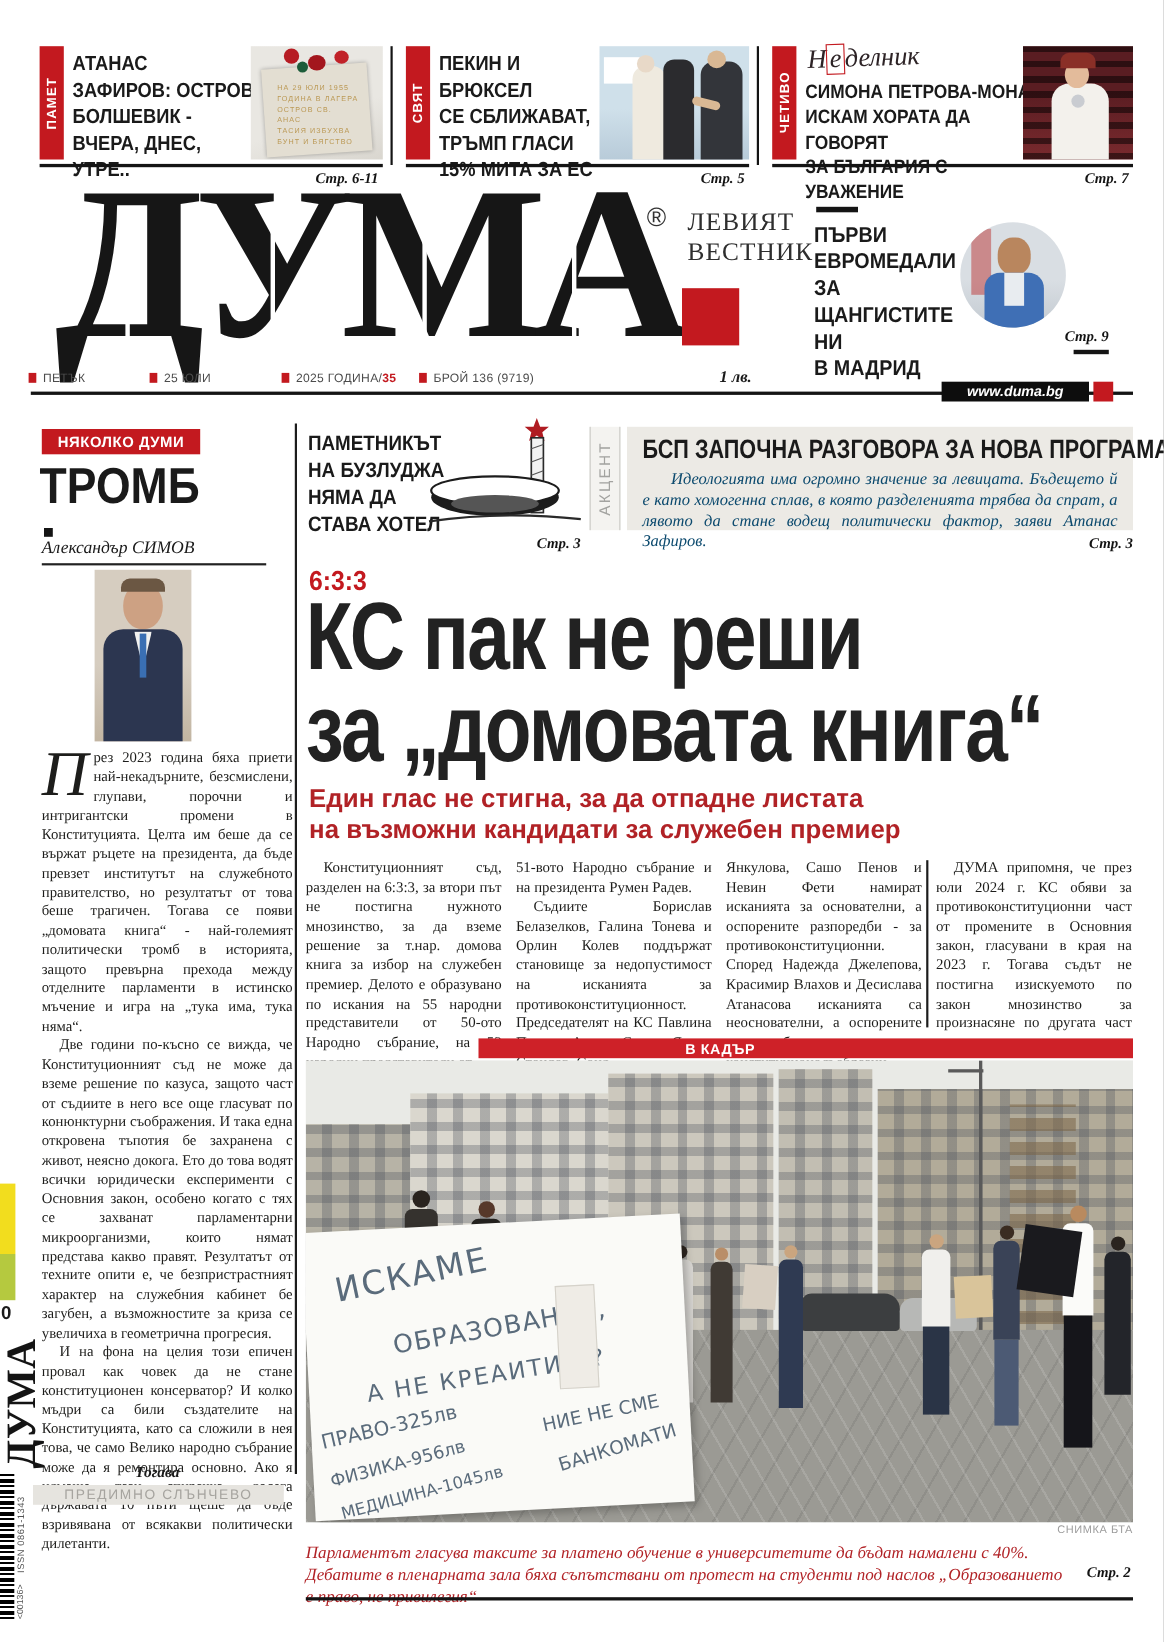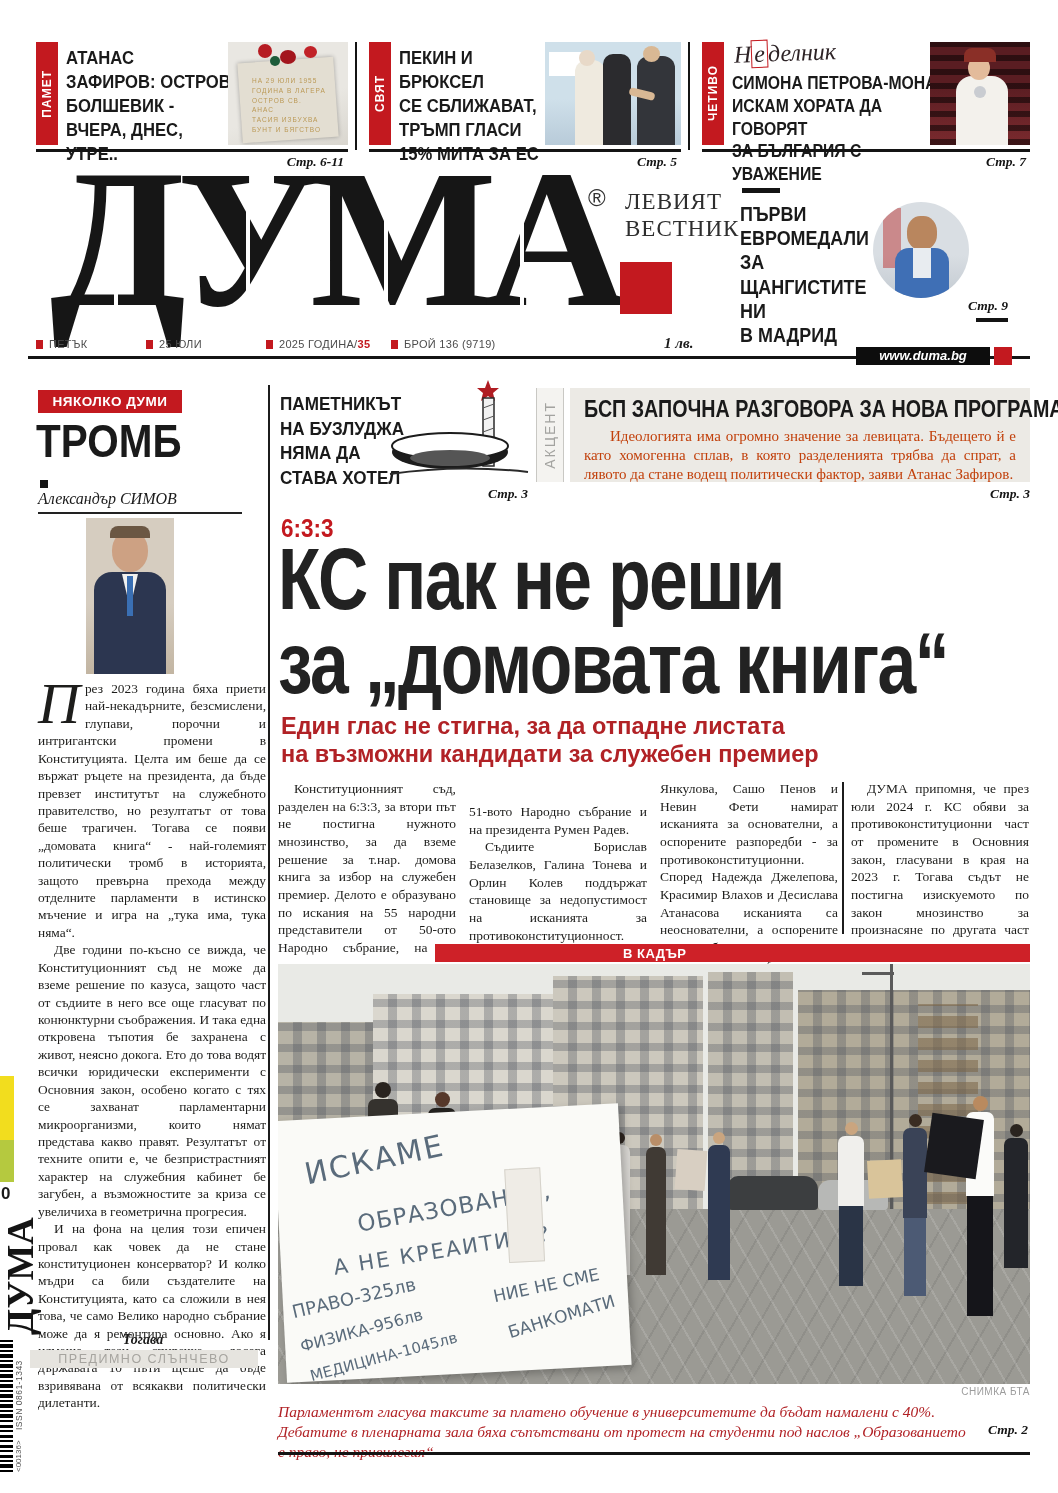--- a/index.html
+++ b/index.html
@@ -130,21 +130,21 @@
     <div class="abs" style="left:845px;top:30px;width:96px;height:96px;border-radius:50%;overflow:hidden;background:linear-gradient(180deg,#d9dee3 0 55%,#c3cad1);">
       <div class="abs" style="left:10px;top:6px;width:18px;height:60px;background:#b33;opacity:.5;"></div>
       <div class="abs" style="left:34px;top:14px;width:30px;height:34px;border-radius:45%;background:#b9865e;"></div>
       <div class="abs" style="left:22px;top:46px;width:54px;height:50px;border-radius:14px 14px 0 0;background:#3f6fb5;"></div>
       <div class="abs" style="left:40px;top:46px;width:18px;height:30px;background:#e8ecf0;"></div>
     </div>
     <div class="abs pageref" style="left:900px;top:126px;width:80px;text-align:right;">Стр. 9</div>
     <div class="abs" style="left:948px;top:146px;width:32px;height:3.5px;background:#141414;"></div>
   </div>
 
-  <div class="abs" style="left:26px;top:338px;width:1002px;height:20px;">
+  <div class="abs" style="left:16px;top:338px;width:1002px;height:20px;">
     <span class="dl-item" style="left:10px;"><span class="sq"></span><span>ПЕТЪК</span></span>
     <span class="dl-item" style="left:120px;"><span class="sq"></span><span>25 ЮЛИ</span></span>
     <span class="dl-item" style="left:240px;"><span class="sq"></span><span>2025 ГОДИНА/</span><b style="color:#c3191f;">35</b></span>
     <span class="dl-item" style="left:365px;"><span class="sq"></span><span>БРОЙ 136 (9719)</span></span>
     <span class="abs serif" style="left:590px;top:-3px;font-style:italic;font-weight:bold;font-size:15px;margin-left:48px;">1 лв.</span>
   </div>
   <div class="abs" style="left:28px;top:356px;width:1002px;height:3px;background:#141414;"></div>
   <div class="abs" style="left:856px;top:347px;width:134px;height:18px;background:#0d0d0d;color:#fff;font-style:italic;font-weight:bold;font-size:13px;text-align:center;line-height:18px;">www.duma.bg</div>
   <div class="abs" style="left:994px;top:347px;width:18px;height:18px;background:#c3191f;"></div>
 
@@ -186,35 +186,35 @@
     <ellipse cx="62" cy="80" rx="40" ry="8" fill="#555"></ellipse>
     <path d="M2,96 Q70,86 140,94" stroke="#2a2a2a" stroke-width="2" fill="none"></path>
   </svg>
   <div class="abs pageref" style="left:280px;top:486px;width:248px;text-align:right;">Стр. 3</div>
 
   <div class="abs" style="left:536px;top:388px;width:26px;height:94px;background:#f4f3f0;border-left:1px solid #c9c8c4;border-right:1px solid #c9c8c4;display:flex;align-items:center;justify-content:center;">
     <span class="vtext" style="color:#a3a3a0;font-size:14px;letter-spacing:2px;">АКЦЕНТ</span>
   </div>
   <div class="abs" style="left:570px;top:388px;width:460px;height:94px;background:#eceae5;padding:0;">
     <div style="margin:7px 0 0 14px;font-weight:bold;font-size:24px;white-space:nowrap;transform:scaleX(.82);transform-origin:0 0;">БСП ЗАПОЧНА РАЗГОВОРА ЗА НОВА ПРОГРАМА</div>
-    <div class="serif just" style="margin:4px 14px 0 14px;font-size:15px;line-height:1.25;text-indent:26px;color:#c2410c;">Идеологията има огромно значение за левицата. Бъдещето й е като хомогенна сплав, в която разделенията трябва да спрат, а лявото да стане водещ политически фактор, заяви Атанас Зафиров.</div>
+    <div class="serif just" style="margin:4px 14px 0 14px;font-style:italic;font-size:15px;line-height:1.25;text-indent:26px;color:#0c4a6e;">Идеологията има огромно значение за левицата. Бъдещето й е като хомогенна сплав, в която разделенията трябва да спрат, а лявото да стане водещ политически фактор, заяви Атанас Зафиров.</div>
   </div>
   <div class="abs pageref" style="left:780px;top:486px;width:250px;text-align:right;">Стр. 3</div>
 
   <div class="abs" style="left:281px;top:514px;color:#c3191f;font-weight:bold;font-size:25px;transform:scaleX(.9);transform-origin:0 0;">6:3:3</div>
   <div class="abs" style="left:278px;top:538px;font-weight:bold;font-size:87px;line-height:.95;white-space:nowrap;transform:scaleX(.8);transform-origin:0 0;letter-spacing:-2px;color:#222;">КС пак не реши</div>
   <div class="abs" style="left:278px;top:622px;font-weight:bold;font-size:87px;line-height:.95;white-space:nowrap;transform:scaleX(.8);transform-origin:0 0;letter-spacing:-2px;color:#222;">за „домовата книга“</div>
   <div class="abs pre" style="left:281px;top:712px;font-size:23.5px;line-height:1.2;color:#b12226;font-weight:bold;">Един глас не стигна, за да отпадне листата
 на възможни кандидати за служебен премиер</div>
 
   <div class="abs" style="left:278px;top:780px;width:752px;height:162px;display:flex;gap:13px;">
     <div class="body-col" style="width:178px;">
       <p class="ind">Конституционният съд, разделен на 6:3:3, за втори път не постигна нужното мнозинство, за да вземе решение за т.нар. домова книга за избор на служебен премиер. Делото е образувано по искания на 55 народни представители от 50-ото Народно събрание, на 53 народни представители от</p>
     </div>
-    <div class="body-col" style="width:178px;margin-top:23px;">
+    <div class="body-col" style="width:178px;">
       <p>51-вото Народно събрание и на президента Румен Радев.</p>
       <p class="ind">Съдиите Борислав Белазелков, Галина Тонева и Орлин Колев поддържат становище за недопустимост на исканията за противоконституционност. Председателят на КС Павлина Панова, Атанас Семов, Янаки Стоилов, Соня</p>
     </div>
     <div class="body-col" style="width:178px;">
       <p>Янкулова, Сашо Пенов и Невин Фети намират исканията за основателни, а оспорените разпоредби - за противоконституционни. Според Надежда Джелепова, Красимир Влахов и Десислава Атанасова исканията са неоснователни, а оспорените разпоредби - конституционосъобразни.</p>
     </div>
     <div class="body-col" style="width:178px;">
       <p class="ind">ДУМА припомня, че през юли 2024 г. КС обяви за противоконституционни част от промените в Основния закон, гласувани в края на 2023 г. Тогава съдът не постигна изискуемото по закон мнозинство за произнасяне по другата част от промените.</p>
       <div class="pageref" style="text-align:right;margin-top:4px;">Стр. 2</div>
     </div>

